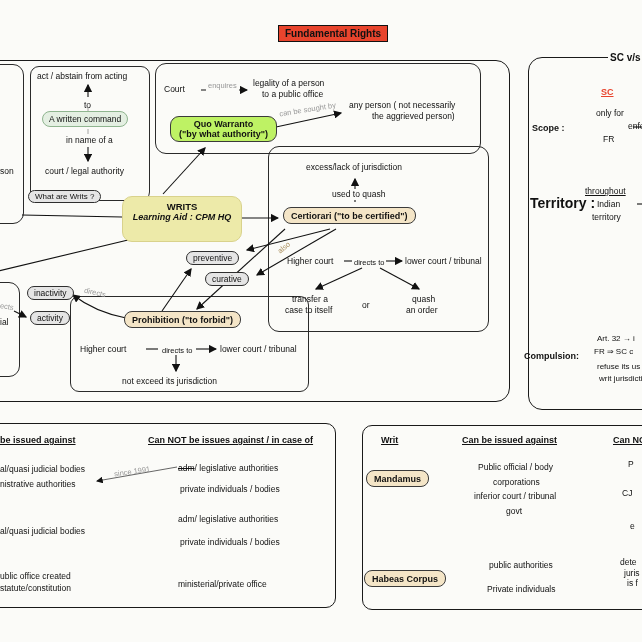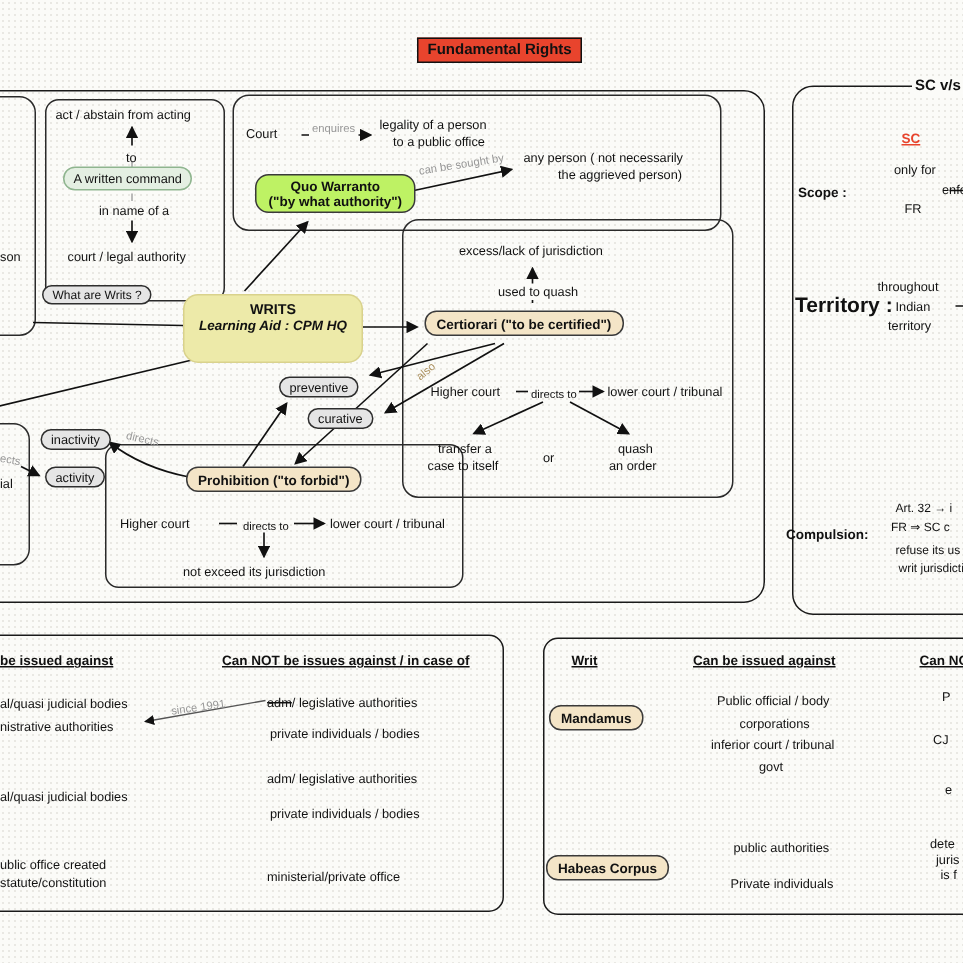--- a/index.html
+++ b/index.html
@@ -139,21 +139,21 @@
 
 <div class="abs z4 lblbg" style="left:608px;top:52px;font-size:10px;font-weight:bold;white-space:nowrap;">SC v/s</div>
 <div class="t b u z4" style="left:601px;top:87px;font-size:9px;color:#e8442d;">SC</div>
 
 <div class="t b z4" style="left:532px;top:123px;font-size:9px;">Scope :</div>
 <div class="t z4" style="left:596px;top:108px;">only for</div>
 <div class="t z4" style="left:628px;top:121px;">enforcing</div>
 <div class="t z4" style="left:603px;top:134px;">FR</div>
 
 <div class="t b z4" style="left:530px;top:198px;font-size:14px;">Territory :</div>
-<div class="t z4" style="left:585px;top:186px;">throughout</div>
+<div class="t z4" style="left:585px;top:186px;text-decoration:underline;">throughout</div>
 <div class="t z4" style="left:597px;top:199px;">Indian</div>
 <div class="t z4" style="left:592px;top:212px;">territory</div>
 
 <div class="t b z4" style="left:524px;top:351px;font-size:9px;">Compulsion:</div>
 <div class="t z4" style="left:597px;top:333px;font-size:8px;">Art. 32 → i</div>
 <div class="t z4" style="left:594px;top:346px;font-size:8px;">FR ⇒ SC c</div>
 <div class="t z4" style="left:597px;top:361px;font-size:8px;">refuse its us</div>
 <div class="t z4" style="left:599px;top:373px;font-size:8px;">writ jurisdicti</div>
 
 <div class="t b u z4" style="left:0px;top:435px;font-size:9px;">be issued against</div>

